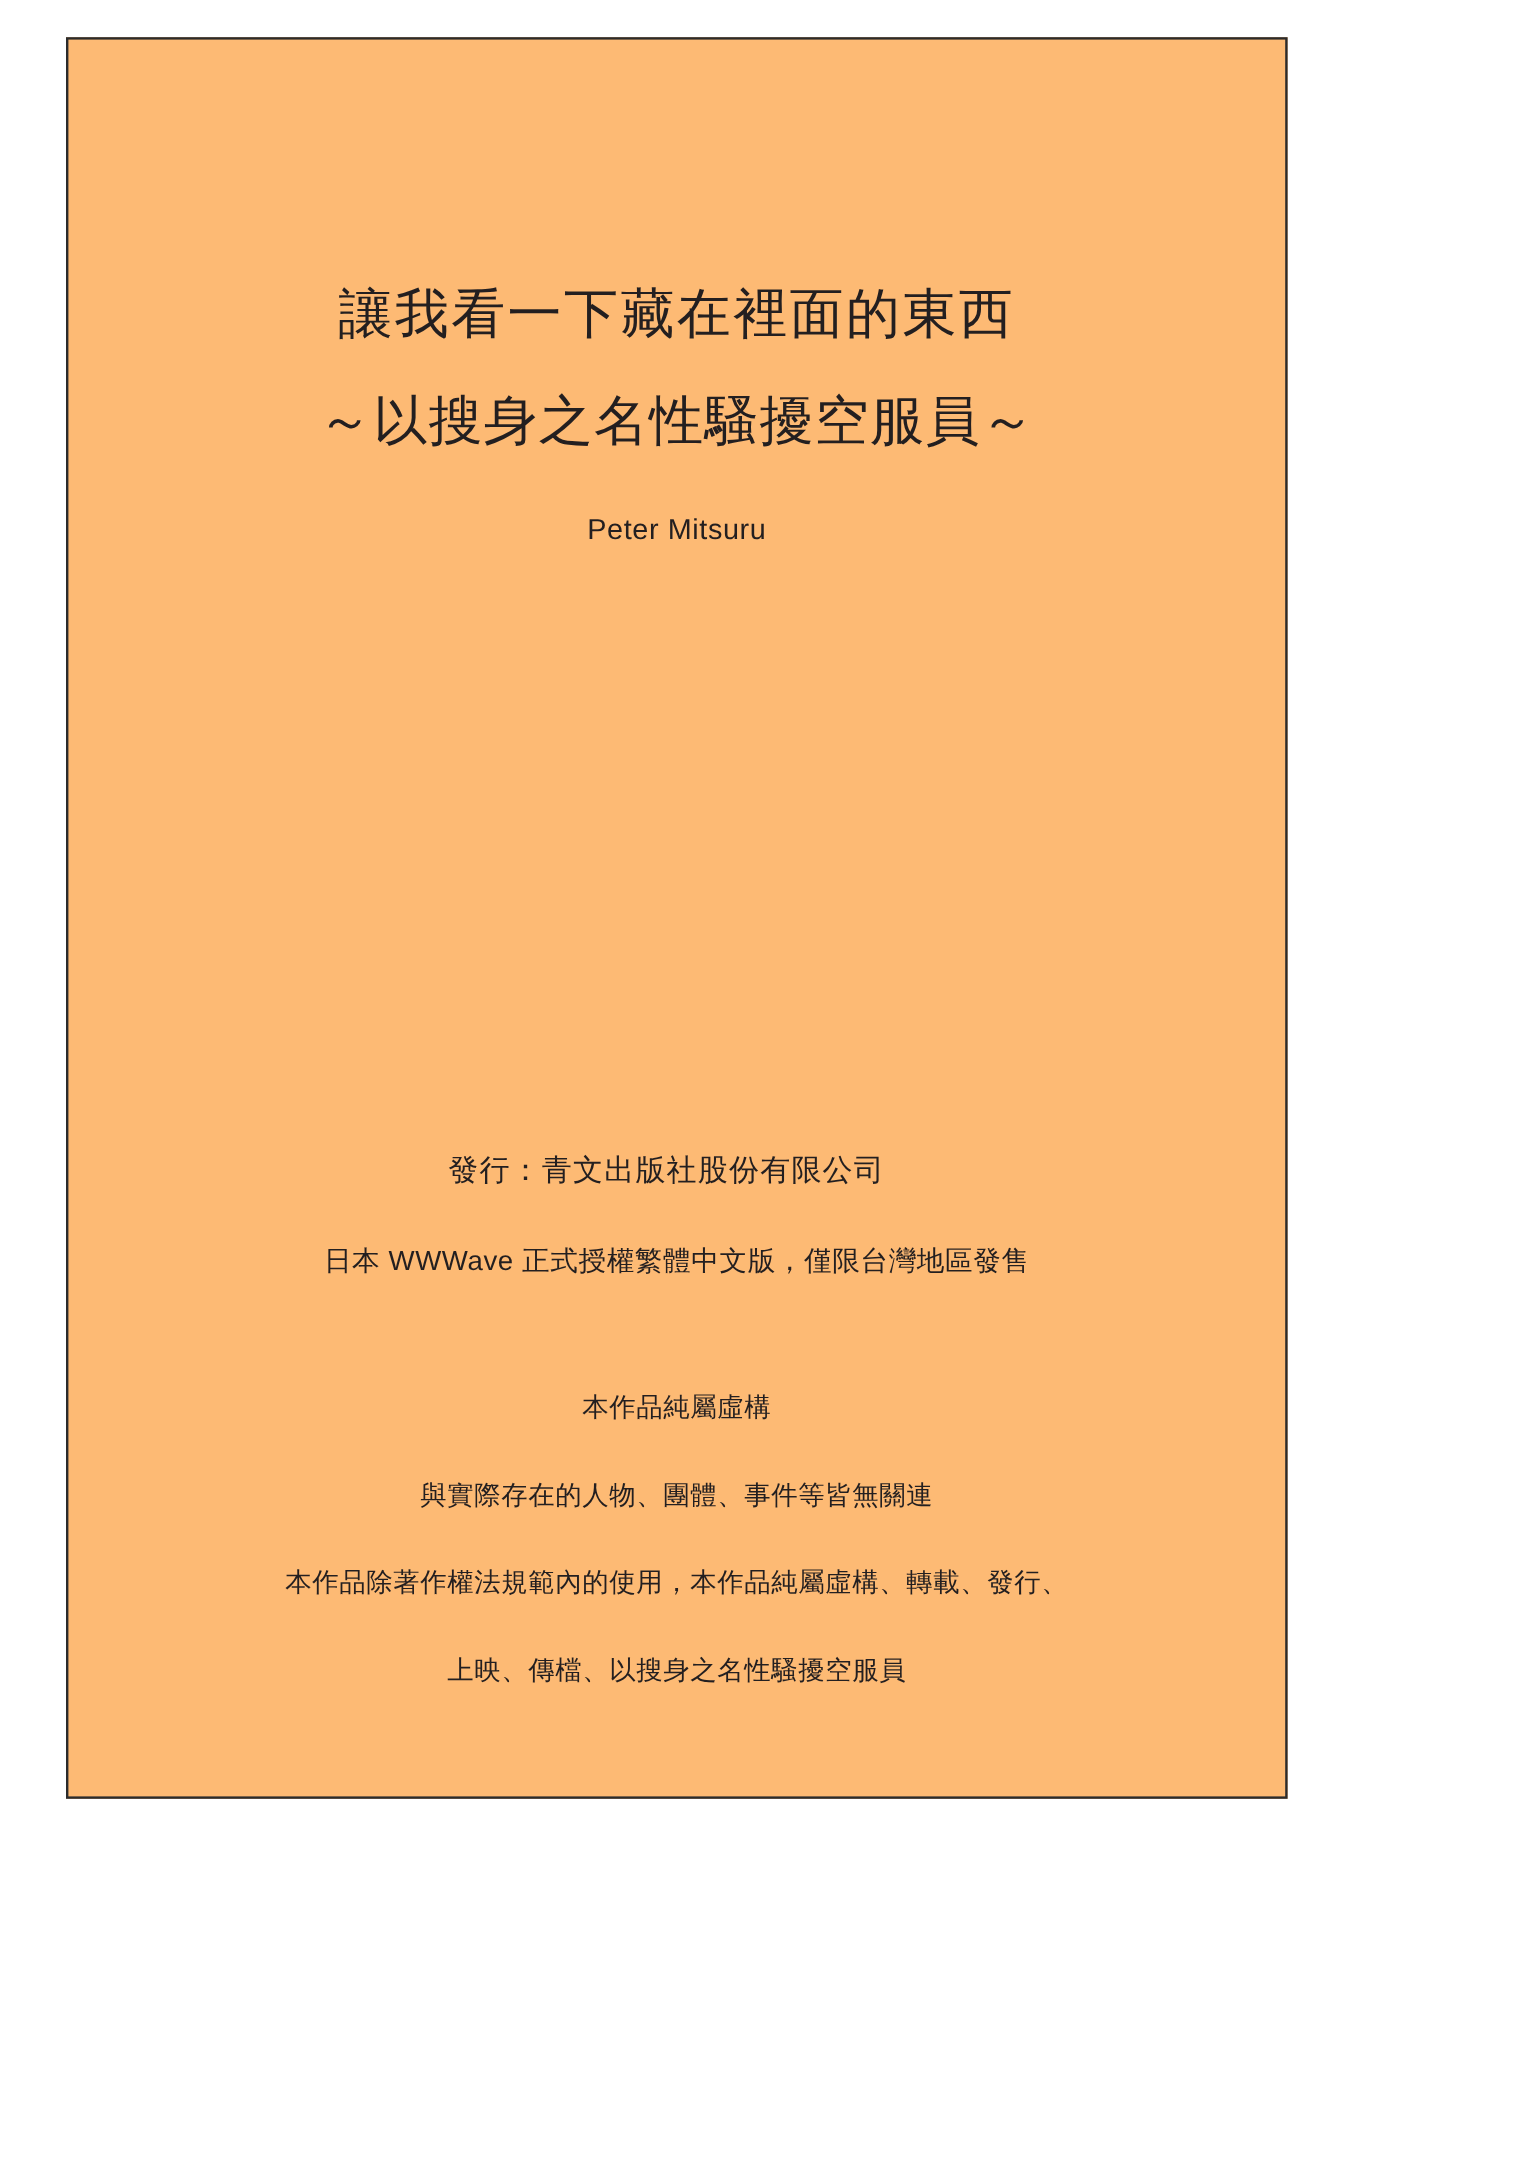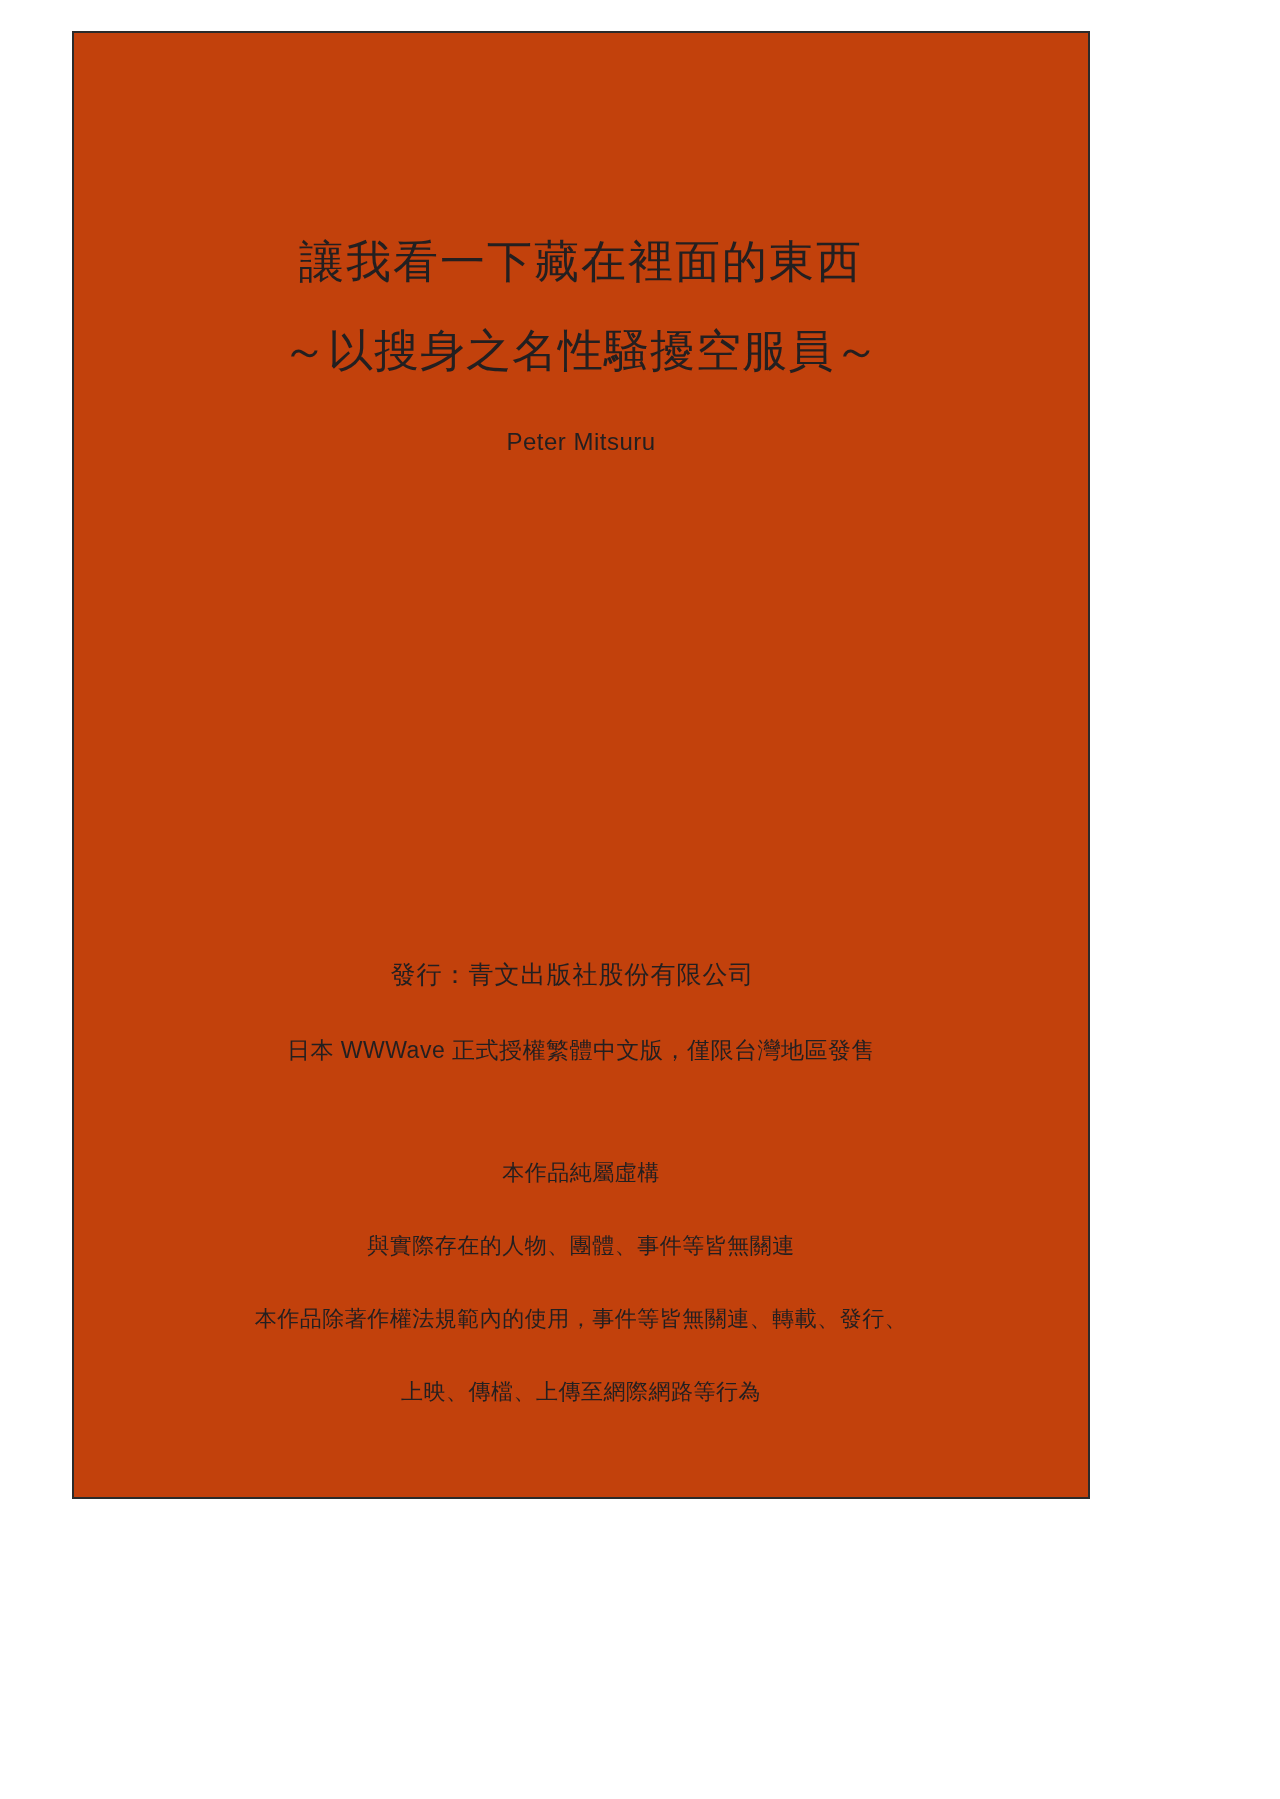--- a/index.html
+++ b/index.html
@@ -17,27 +17,27 @@
   .page {
     position: absolute;
     left: 0;
     top: 0;
     width: 1280px;
     height: 1799px;
     background: #ffffff;
   }
   .page-frame {
     position: absolute;
-    left: 72px;
+    left: 55px;
     top: 31px;
     width: 1018px;
     height: 1468px;
     border: 2px solid #2b2b2b;
     box-sizing: border-box;
-    background: #c2410c;
+    background: #fdba74;
   }
   .content {
     position: absolute;
     left: 0;
     top: 0;
     width: 100%;
     height: 100%;
     box-sizing: border-box;
   }
 
@@ -121,19 +121,19 @@
       </div>
 
       <div class="publisher-block">
         <div class="publisher">發行：青文出版社股份有限公司</div>
         <div class="license">日本 WWWave 正式授權繁體中文版，僅限台灣地區發售</div>
       </div>
 
       <div class="disclaimer-block">
         <div class="disclaimer-line">本作品純屬虛構</div>
         <div class="disclaimer-line">與實際存在的人物、團體、事件等皆無關連</div>
-        <div class="disclaimer-line">本作品除著作權法規範內的使用，事件等皆無關連、轉載、發行、</div>
-        <div class="disclaimer-line">上映、傳檔、上傳至網際網路等行為</div>
+        <div class="disclaimer-line">本作品除著作權法規範內的使用，本作品純屬虛構、轉載、發行、</div>
+        <div class="disclaimer-line">上映、傳檔、以搜身之名性騷擾空服員</div>
       </div>
 
     </div>
   </div>
 </div>
 
 </body></html>

